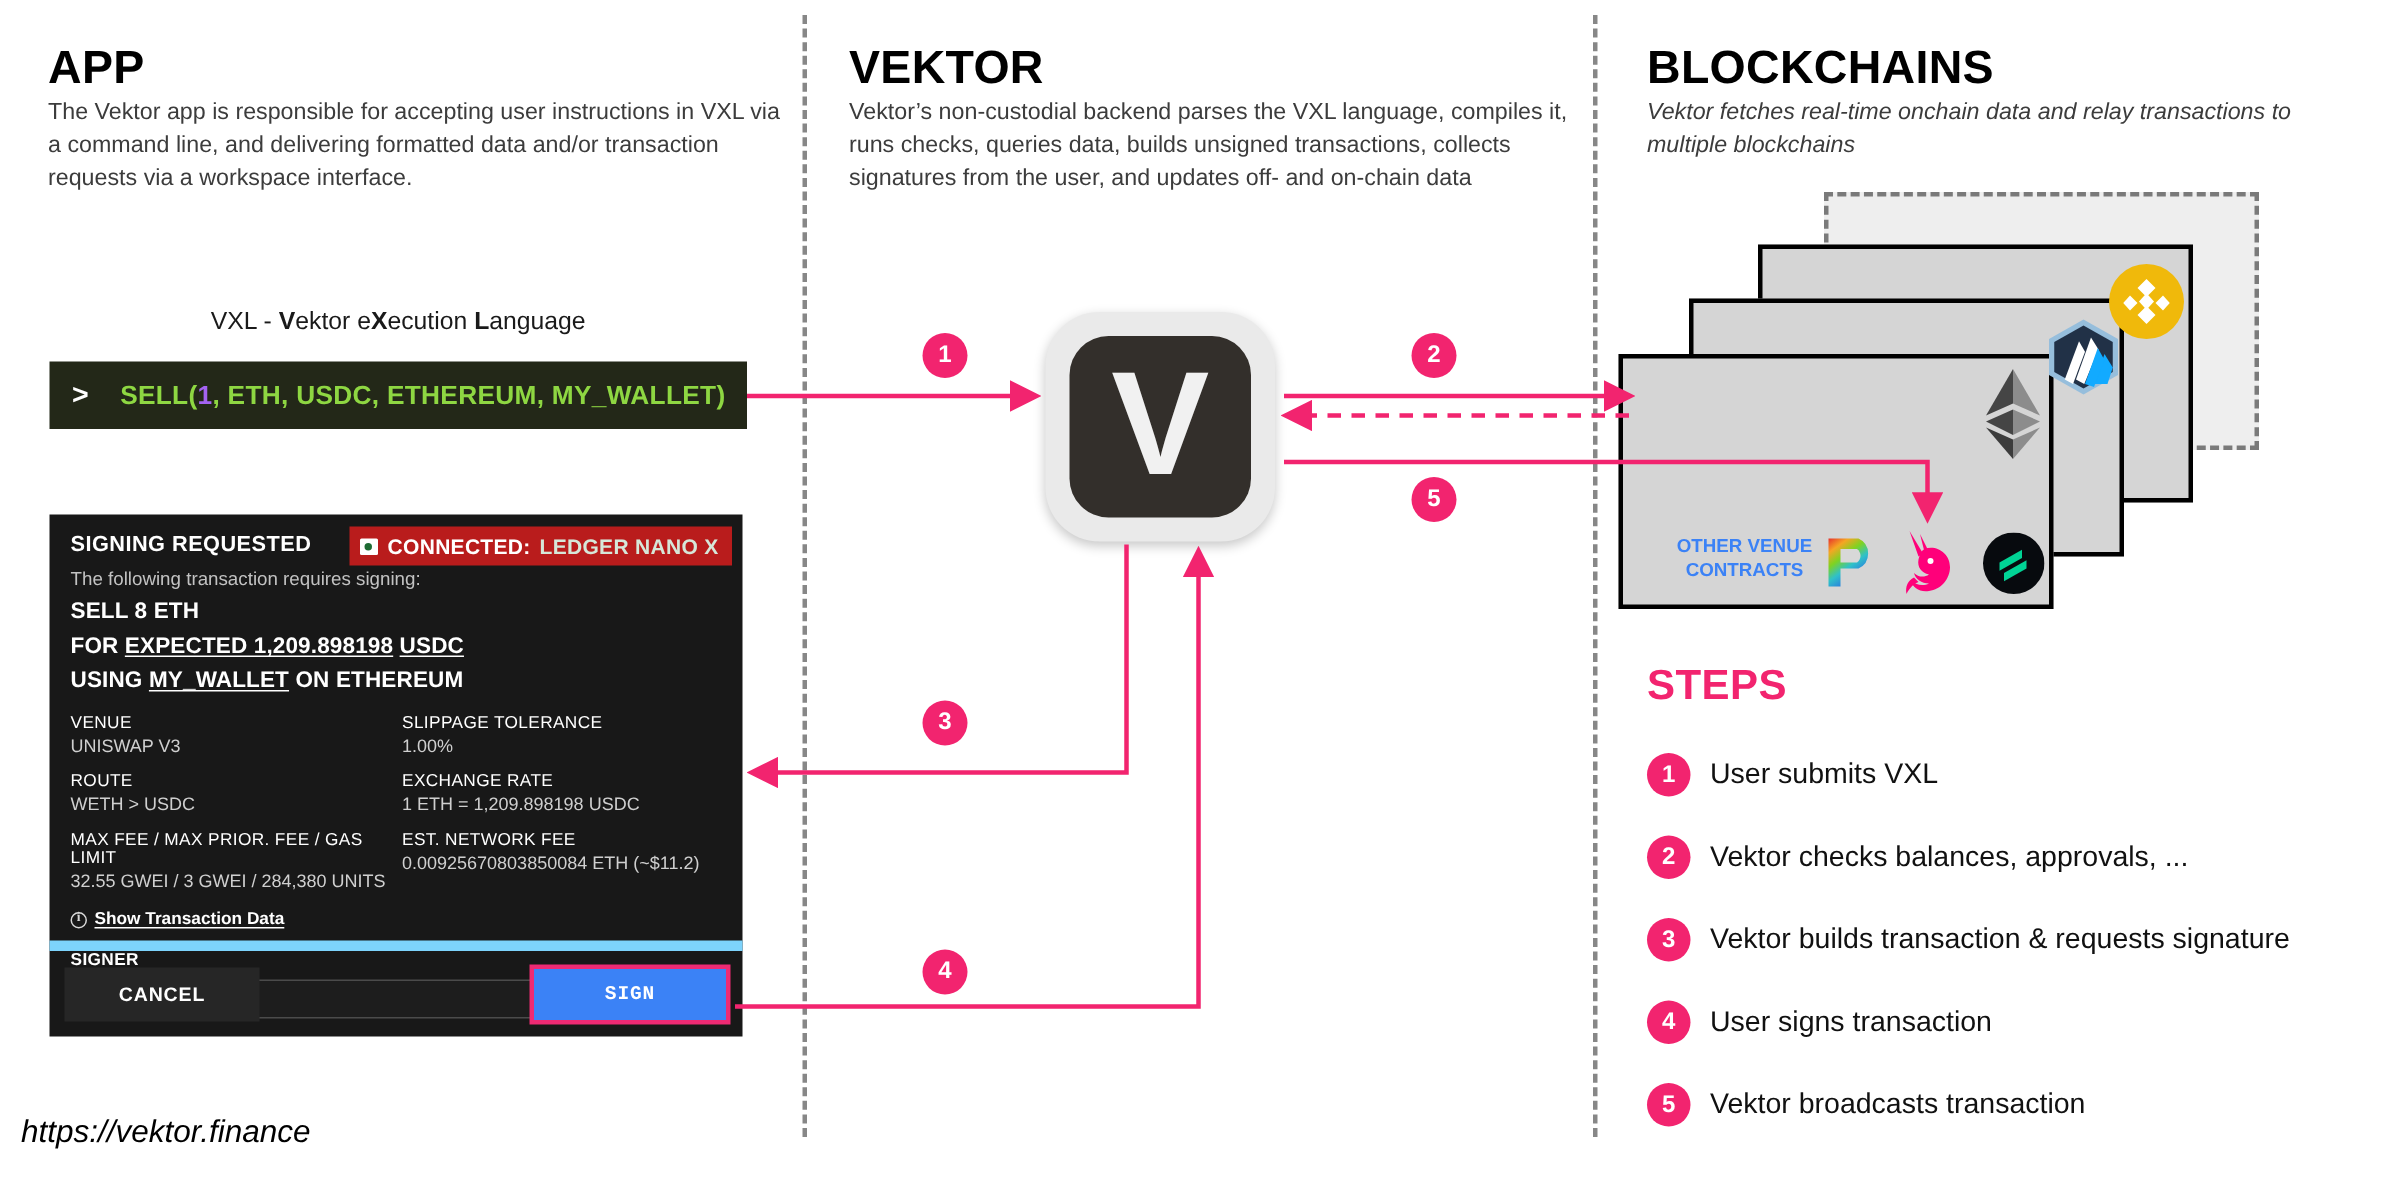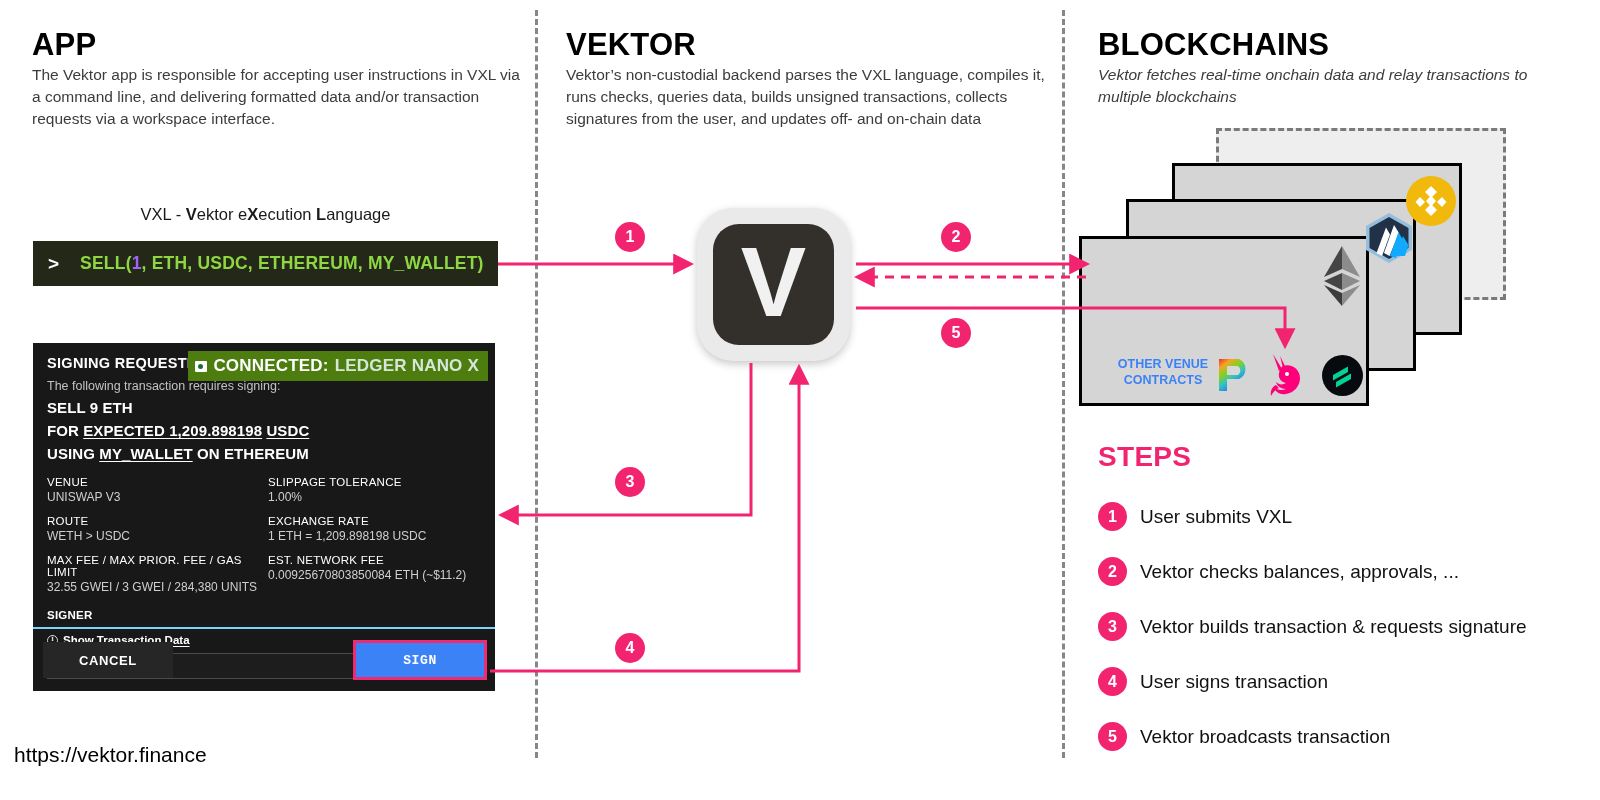--- a/index.html
+++ b/index.html
@@ -68,22 +68,22 @@
     width: 462px; height: 348px;
     background: #181818; color: #e8e8e8;
   }
   #dlg-top { padding: 12px 14px 0 14px; position: relative; }
   #dlg-title {
     font-size: 14.5px; font-weight: bold; letter-spacing: 0.3px;
     color: #ffffff;
   }
   #dlg-badge {
     position: absolute; right: 7px; top: 8px;
-    background: #4d7c0f; color: #ffffff;
-    font-size: 17px; font-weight: bold; letter-spacing: 0.2px;
+    background: #b91c1c; color: #ffffff;
+    font-size: 14px; font-weight: bold; letter-spacing: 0.2px;
     padding: 5px 9px 5px 7px;
     display: flex; align-items: center; gap: 6px;
     white-space: nowrap;
   }
   #dlg-badge .badge-label { color: #ffffff; }
   #dlg-badge .badge-device { color: #d6e7d9; font-weight: bold; }
   .device-icon {
     width: 12px; height: 11px; background: #ffffff;
     border-radius: 1px; position: relative; display: inline-block;
   }
@@ -139,21 +139,21 @@
     display: flex; align-items: center; justify-content: space-between;
     padding: 0 9px; font-size: 12px; color: #e3e3e3;
   }
   .caret-down {
     width: 0; height: 0; border-left: 5px solid transparent;
     border-right: 5px solid transparent; border-top: 6px solid #b8b8b8;
   }
 
   #dlg-actions {
     position: absolute; left: 0; bottom: 0; width: 100%;
-    height: 64px; border-top: 2px solid #7dd3fc;
+    height: 64px; border-top: 7px solid #7dd3fc;
     display: flex; align-items: center; justify-content: space-between;
     padding: 0 10px;
   }
   #btn-cancel {
     width: 130px; height: 36px; background: #262626; color: #ffffff;
     font-size: 13px; font-weight: bold; letter-spacing: 0.6px;
     display: flex; align-items: center; justify-content: center;
   }
   #btn-sign {
     width: 130px; height: 36px; background: #3b82f6; color: #ffffff;
@@ -237,21 +237,21 @@
     width: 29px; height: 29px; border-radius: 50%; flex: none;
     background: #f2246f; color: #ffffff;
     font-size: 16px; font-weight: bold;
     display: flex; align-items: center; justify-content: center;
   }
   .step-text { font-size: 19px; color: #111111; white-space: nowrap; }
 
   
   #footer {
     position: absolute; left: 14px; top: 743px;
-    font-size: 21px; color: #000;
+    font-size: 21px; color: #000; font-style: italic;
   }
 </style>
 </head>
 <body>
 
 <div id="stage">
 
   <div class="divider" id="div1"></div>
   <div class="divider" id="div2"></div>
 
@@ -276,21 +276,21 @@
       <div id="dlg-title">SIGNING REQUESTED</div>
 
       <div id="dlg-badge">
         <span class="device-icon"></span>
         <span class="badge-label">CONNECTED:</span>
         <span class="badge-device">LEDGER NANO X</span>
       </div>
 
       <div id="dlg-sub">The following transaction requires signing:</div>
 
-      <div class="dlg-stmt">SELL 9 ETH</div>
+      <div class="dlg-stmt">SELL 8 ETH</div>
       <div class="dlg-stmt"><span>FOR </span><u>EXPECTED 1,209.898198</u><span> </span><u>USDC</u></div>
       <div class="dlg-stmt"><span>USING </span><u>MY_WALLET</u><span> ON ETHEREUM</span></div>
     </div>
 
     <div id="dlg-grid">
       <div>
         <div class="fld-label">VENUE</div>
         <div class="fld-value">UNISWAP V3</div>
       </div>
       <div>
@@ -307,27 +307,27 @@
       </div>
       <div>
         <div class="fld-label">MAX FEE / MAX PRIOR. FEE / GAS LIMIT</div>
         <div class="fld-value">32.55 GWEI / 3 GWEI / 284,380 UNITS</div>
       </div>
       <div>
         <div class="fld-label">EST. NETWORK FEE</div>
         <div class="fld-value">0.00925670803850084 ETH (~$11.2)</div>
       </div>
     </div>
-
-    <div id="signer-label">SIGNER</div>
 
     <div id="dlg-showdata">
       <span class="info-icon"></span>
       <span class="link">Show Transaction Data</span>
     </div>
+
+    <div id="signer-label">SIGNER</div>
     <div id="signer-select">
       <span>LEDGER</span>
       <span class="caret-down"></span>
     </div>
 
     <div id="dlg-actions">
       <div id="btn-cancel">CANCEL</div>
       <div id="btn-sign">SIGN</div>
     </div>
   </div>

